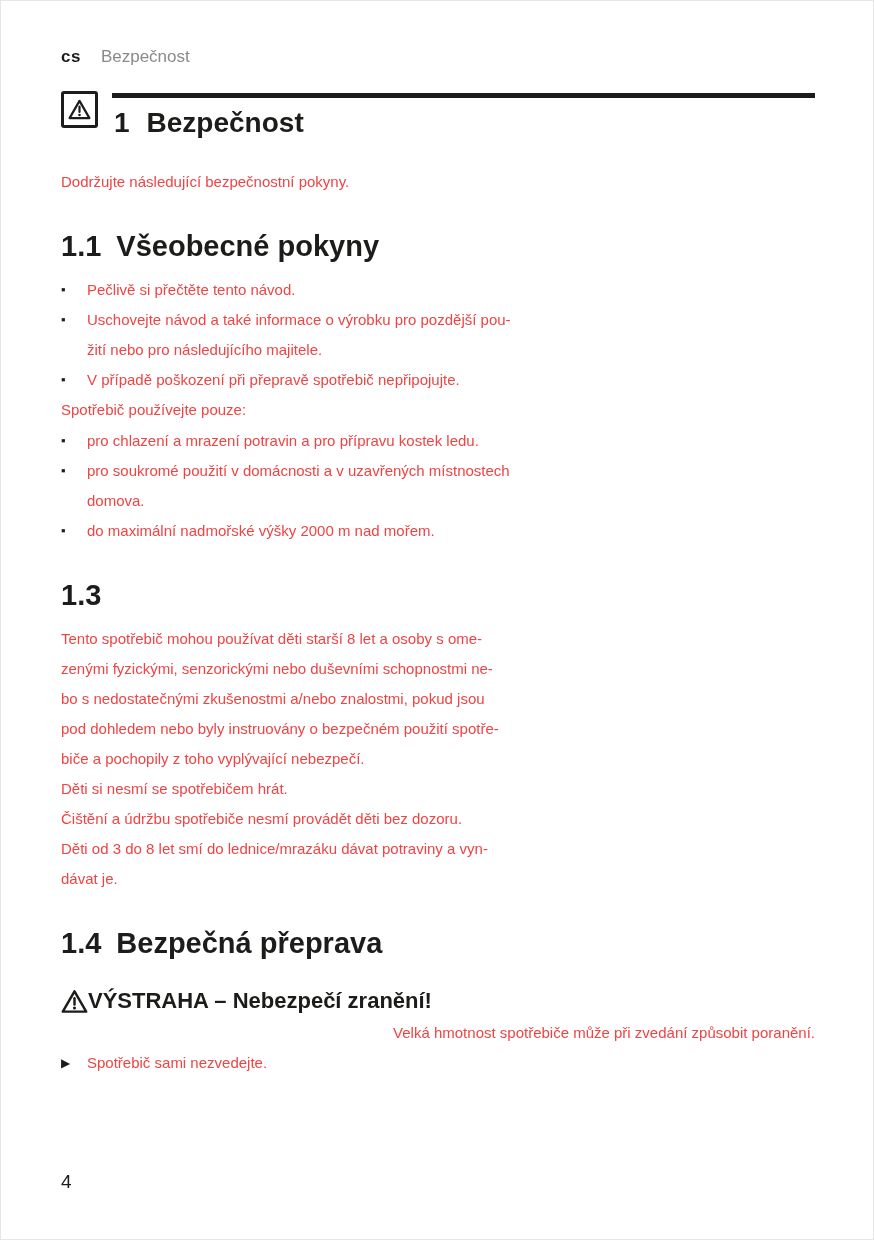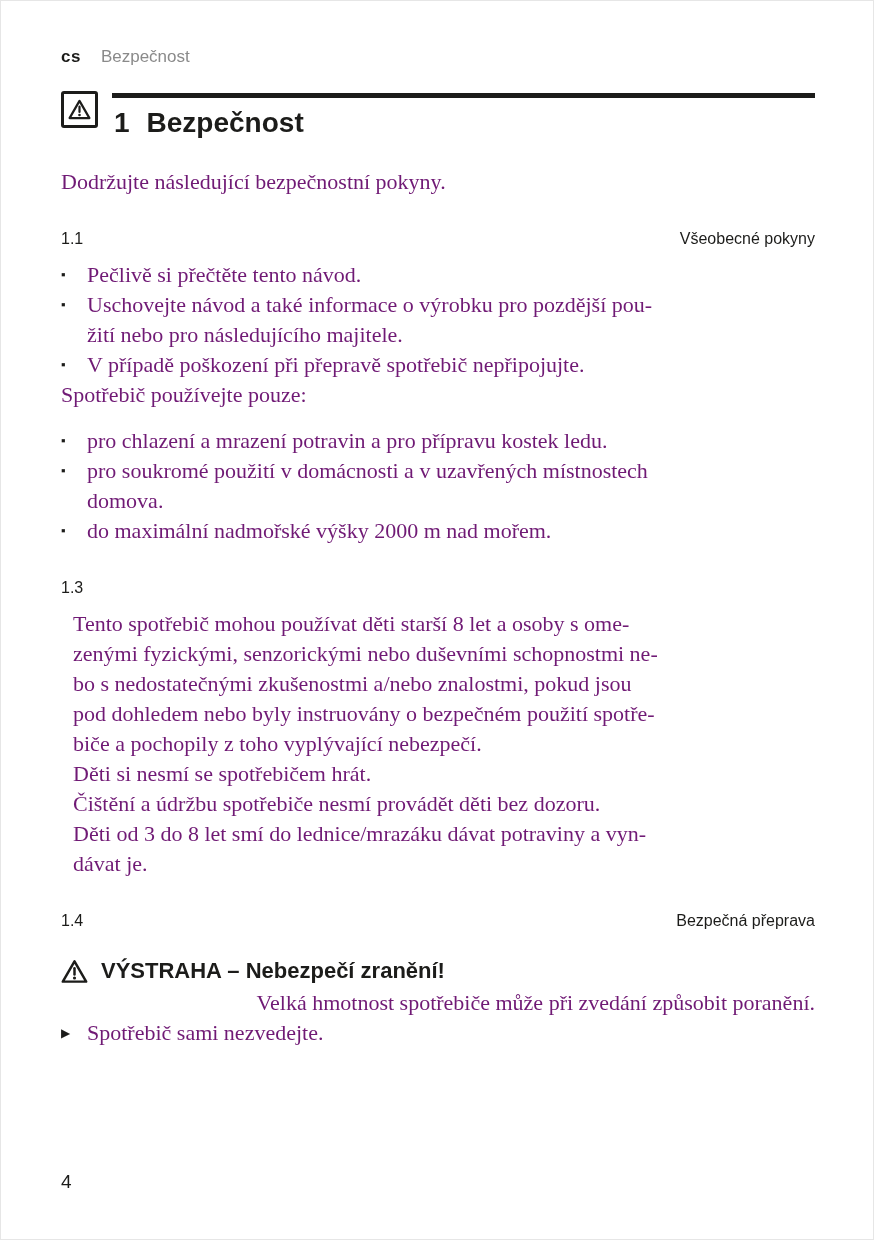--- a/index.html
+++ b/index.html
@@ -36,43 +36,43 @@
   .chapter-title {
     display: flex; gap: 17px;
     font-size: 28px; font-weight: bold;
     margin: 9px 0 0 2px; color: #1c1c1a;
   }
 
   .intro { font-size: 22px; line-height: 30px; margin: 28px 0 0; }
 
   .section-heading {
     display: flex; gap: 15px;
-    font-size: 16px; font-weight: normal;
-    margin: 33px 0 12px; color: #1c1c1a; justify-content: space-between;
+    font-size: 29px; font-weight: bold;
+    margin: 33px 0 12px; color: #1c1c1a;
   }
 
-  .body-text { font-size: 22px; line-height: 30px; color: #701a75; font-family: Liberation Serif, serif; }
+  .body-text { font-size: 15px; line-height: 30px; color: #ef4444; }
   .pre { white-space: pre-line; }
 
   .list { margin: 0; }
   .list-item { display: flex; }
   .bullet-marker {
     flex: 0 0 26px; width: 26px;
     font-size: 13px; line-height: 30px; color: #1c1c1a;
   }
   .action-marker {
     flex: 0 0 26px; width: 26px;
     font-size: 12px; line-height: 30px; color: #1c1c1a;
   }
   .list-text { flex: 1; }
 
-  .sub-intro { margin: 0 0 16px; }
+  .sub-intro { margin: 0 0 1px; }
 
   .warning-head {
-    display: flex; align-items: center; gap: 13px;
+    display: flex; align-items: center; 
     font-size: 22px; font-weight: bold;
     margin: 28px 0 4px;
   }
   .warning-head svg { display: block; }
 
   .page-number {
     position: absolute; left: 60px; bottom: 46px;
     font-size: 19px; color: #1c1c1a;
   }
 </style>
@@ -138,21 +138,21 @@
     </div>
     <div class="list-item">
       <span class="bullet-marker">▪</span>
       <span class="list-text body-text pre">do maximální nadmořské výšky 2000 m nad mořem.</span>
     </div>
   </div>
 
   <h2 class="section-heading">
     <span>1.3</span>
   </h2>
-  <p class="body-text pre" style="margin:12px;">Tento spotřebič mohou používat děti starší 8 let a osoby s ome-
+  <p class="body-text pre" style="margin:0;">Tento spotřebič mohou používat děti starší 8 let a osoby s ome-
 zenými fyzickými, senzorickými nebo duševními schopnostmi ne-
 bo s nedostatečnými zkušenostmi a/nebo znalostmi, pokud jsou
 pod dohledem nebo byly instruovány o bezpečném použití spotře-
 biče a pochopily z toho vyplývající nebezpečí.
 Děti si nesmí se spotřebičem hrát.
 Čištění a údržbu spotřebiče nesmí provádět děti bez dozoru.
 Děti od 3 do 8 let smí do lednice/mrazáku dávat potraviny a vyn-
 dávat je.</p>
 
   <h2 class="section-heading">

